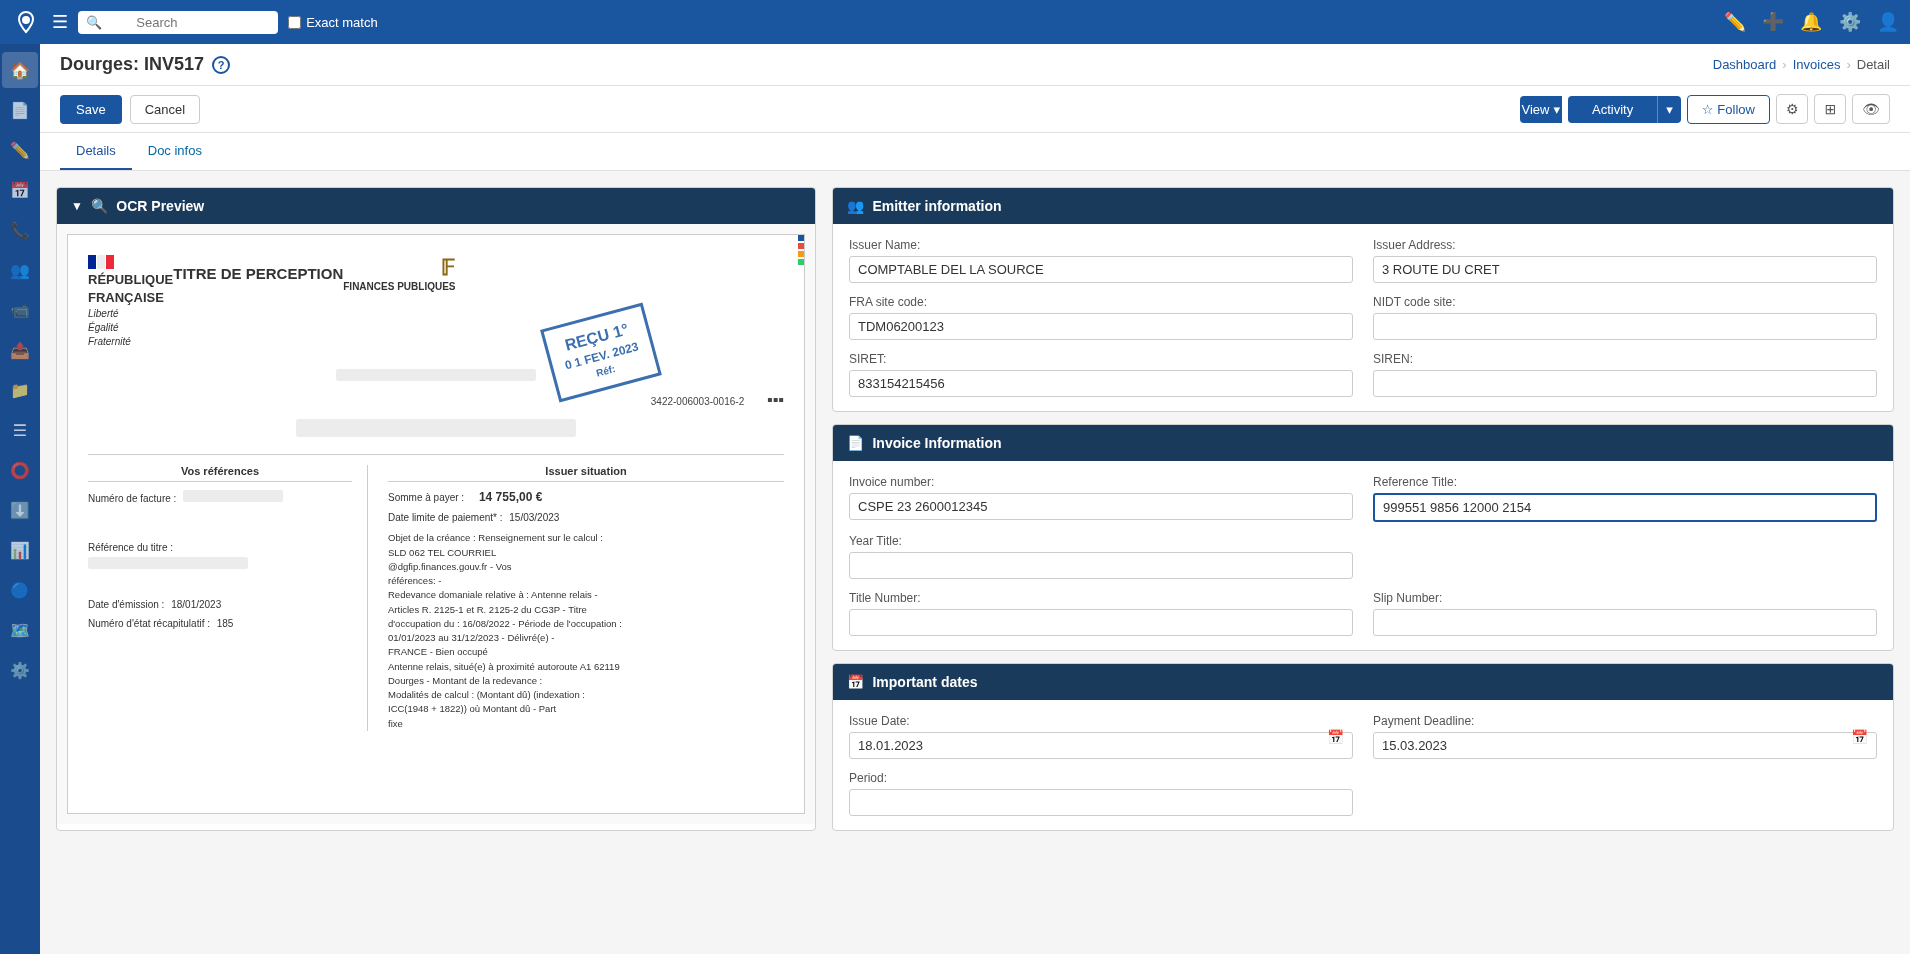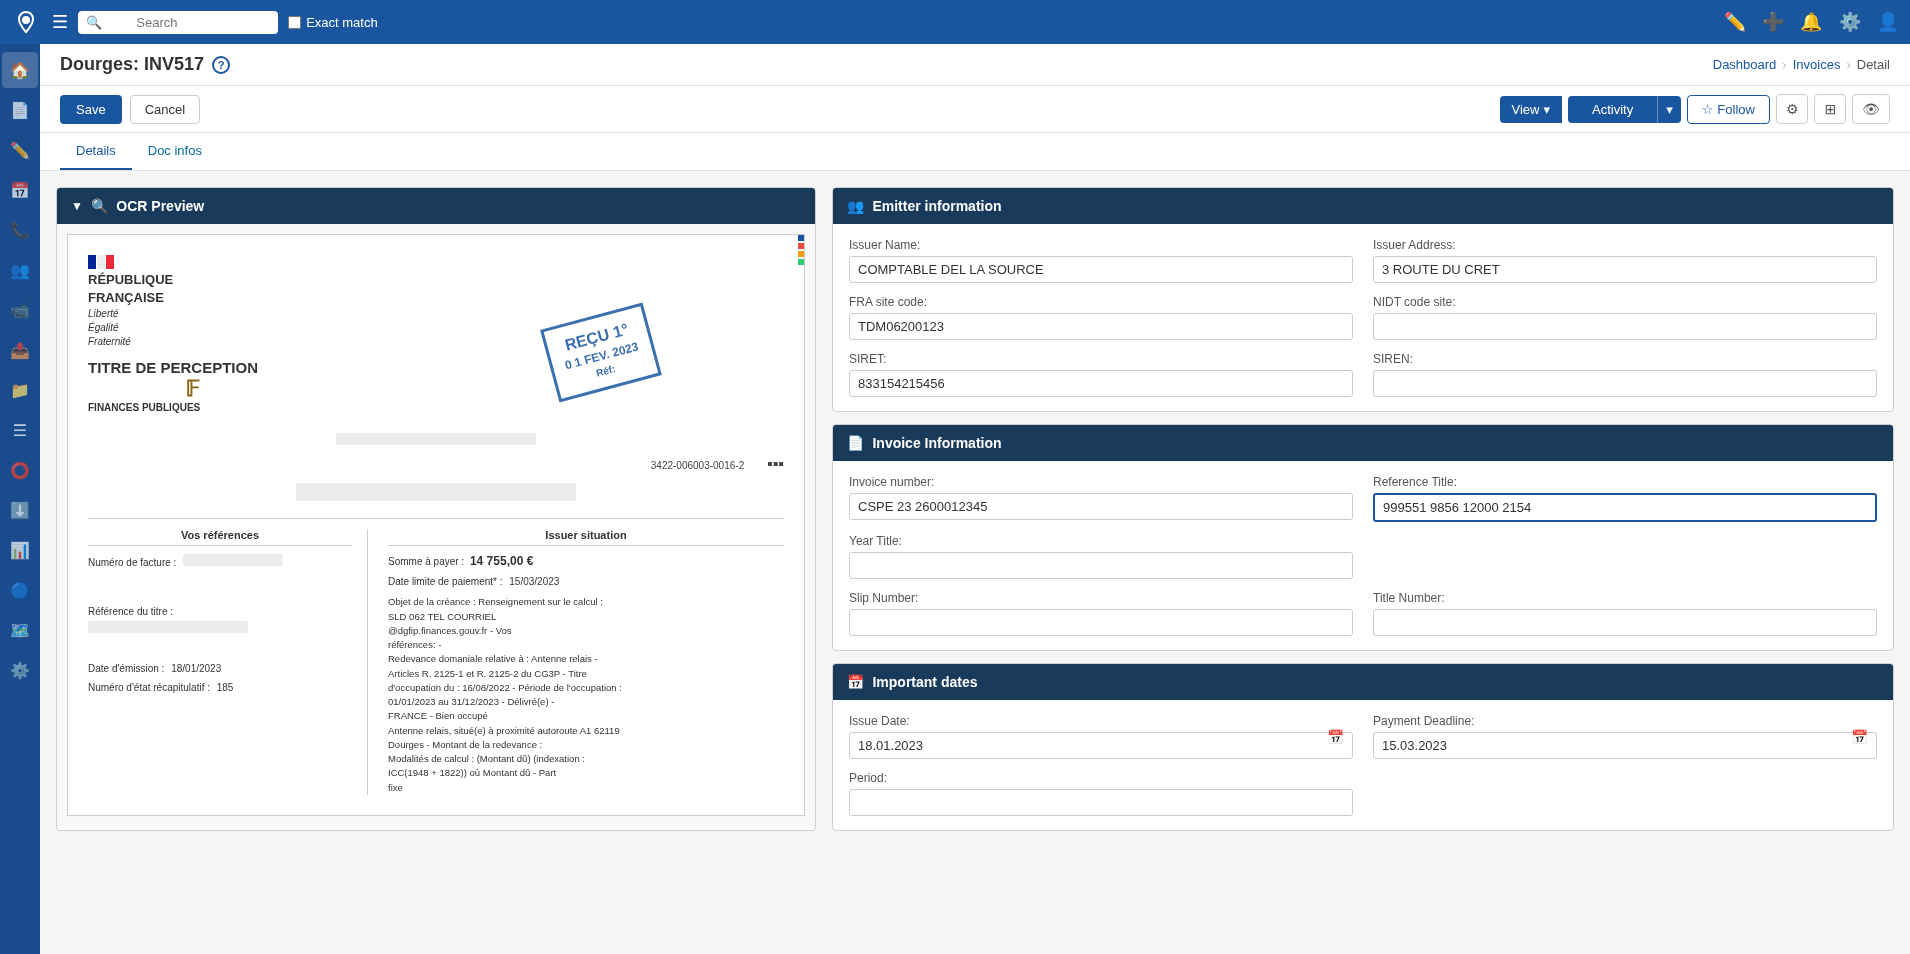--- a/index.html
+++ b/index.html
@@ -122,21 +122,21 @@
       border: none; padding: 6px 16px;
       border-radius: 4px; cursor: pointer; font-size: 13px;
     }
     .btn-cancel {
       background: white; color: #333;
       border: 1px solid #ccc; padding: 6px 14px;
       border-radius: 4px; cursor: pointer; font-size: 13px;
     }
     .btn-view {
       background: #1a56a0; color: white;
-      border: none; padding: 6px 12px;
+      border: none; padding: 6px 2px;
       border-radius: 4px 0 0 4px; cursor: pointer; font-size: 13px;
       display: flex; align-items: center; gap: 4px;
     }
     .btn-activity {
       background: #1a56a0; color: white;
       border: none; padding: 6px 24px;
       border-radius: 4px 0 0 4px; cursor: pointer; font-size: 13px;
     }
     .btn-activity-caret {
       background: #1a56a0; color: white;
@@ -216,21 +216,20 @@
       position: relative;
       overflow: hidden;
     }
 
     
     .doc-header {
       display: flex;
       justify-content: flex-start;
       align-items: flex-start;
       margin-bottom: 20px;
-      flex-direction: column;
     }
     .doc-republic {
       font-weight: bold;
       font-size: 13px;
       line-height: 1.4;
     }
     .doc-republic .subtitle {
       font-weight: normal;
       font-size: 10px;
       font-style: italic;
@@ -583,21 +582,21 @@
               <div class="doc-row">
                 <span>Numéro d'état récapitulatif :</span>
                 <span style="margin-left:4px;">185</span>
               </div>
             </div>
 
             <div class="doc-votre-situation">
               <div class="section-title">Issuer situation</div>
               <div class="doc-row">
                 <span>Somme à payer :</span>
-                <span class="amount" style="margin-left:3px;">14 755,00 €</span>
+                <span class="amount" style="margin-left:12px;">14 755,00 €</span>
               </div>
               <div class="doc-row">
                 <span>Date limite de paiement* :</span>
                 <span style="margin-left:4px;">15/03/2023</span>
               </div>
               <div class="doc-description">
                 <span style="white-space:pre-line;">Objet de la créance : Renseignement sur le calcul :
 SLD 062 TEL COURRIEL
 @dgfip.finances.gouv.fr - Vos
 références: -
@@ -677,25 +676,25 @@
             <div class="form-field">
               <label>Reference Title:</label>
               <input type="text" class="highlighted" value="999551 9856 12000 2154" style="">
             </div>
             <div class="form-field">
               <label>Year Title:</label>
               <input type="text" style="">
             </div>
             <div></div>
             <div class="form-field">
+              <label>Title Number:</label>
+              <input type="text" style="">
+            </div>
+            <div class="form-field">
               <label>Slip Number:</label>
-              <input type="text" style="">
-            </div>
-            <div class="form-field">
-              <label>Title Number:</label>
               <input type="text" style="">
             </div>
           </div>
         </div>
       </div>
 
       <div class="info-section">
         <div class="info-section-header">
           <span>📅</span>
           <span>Important dates</span>

